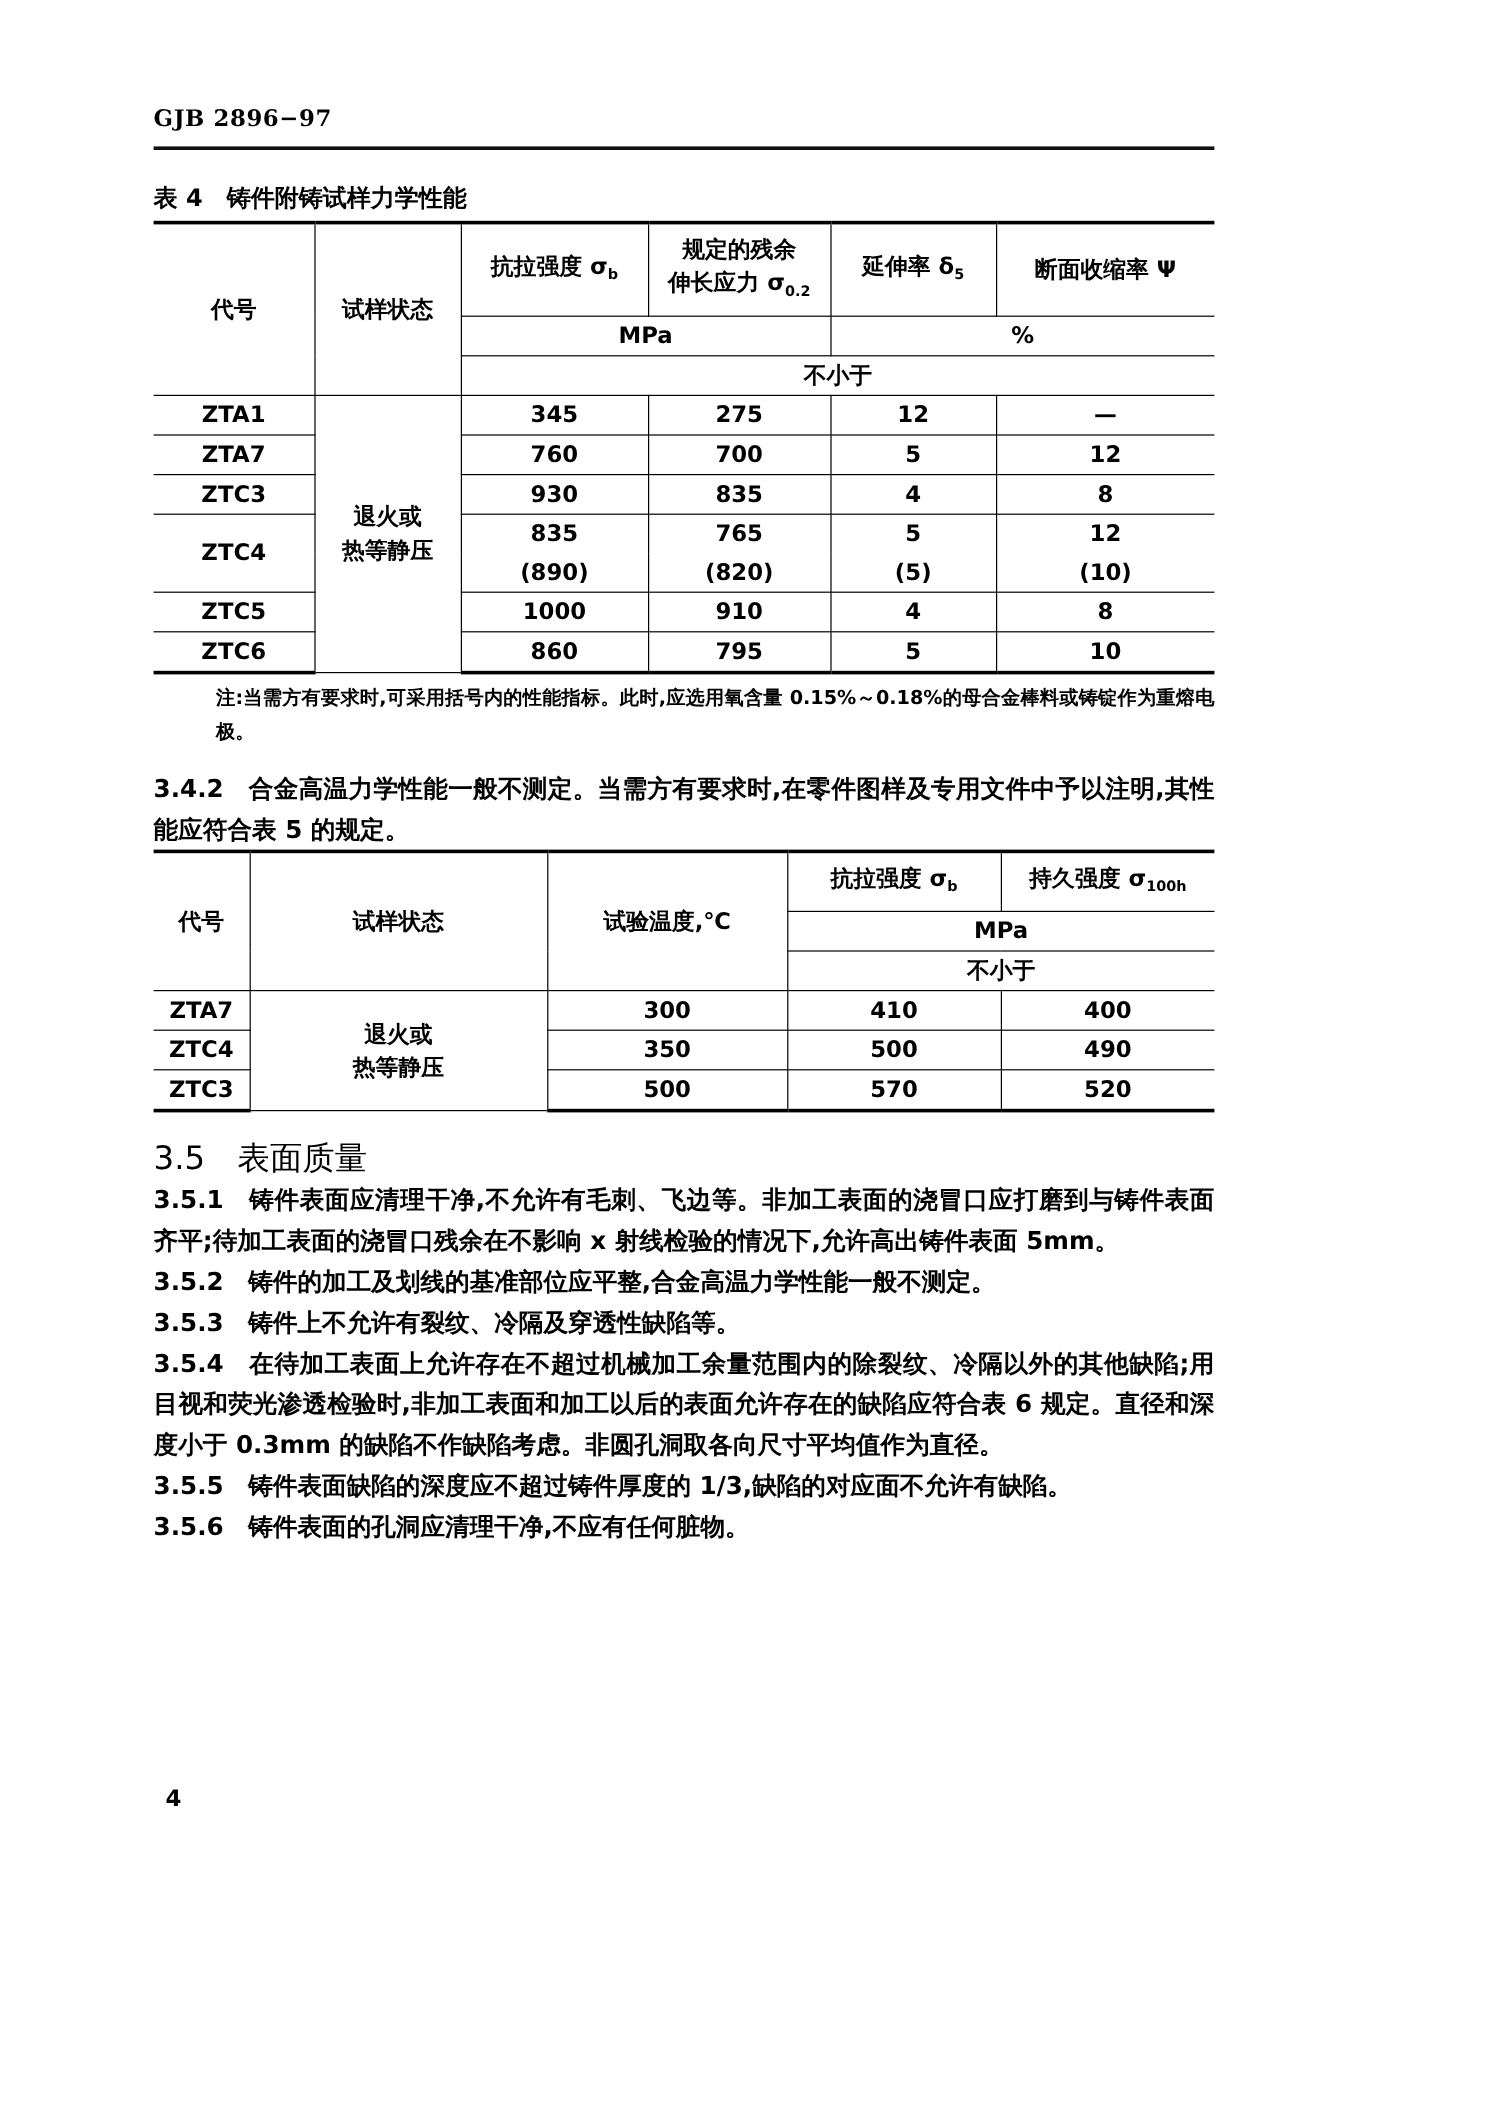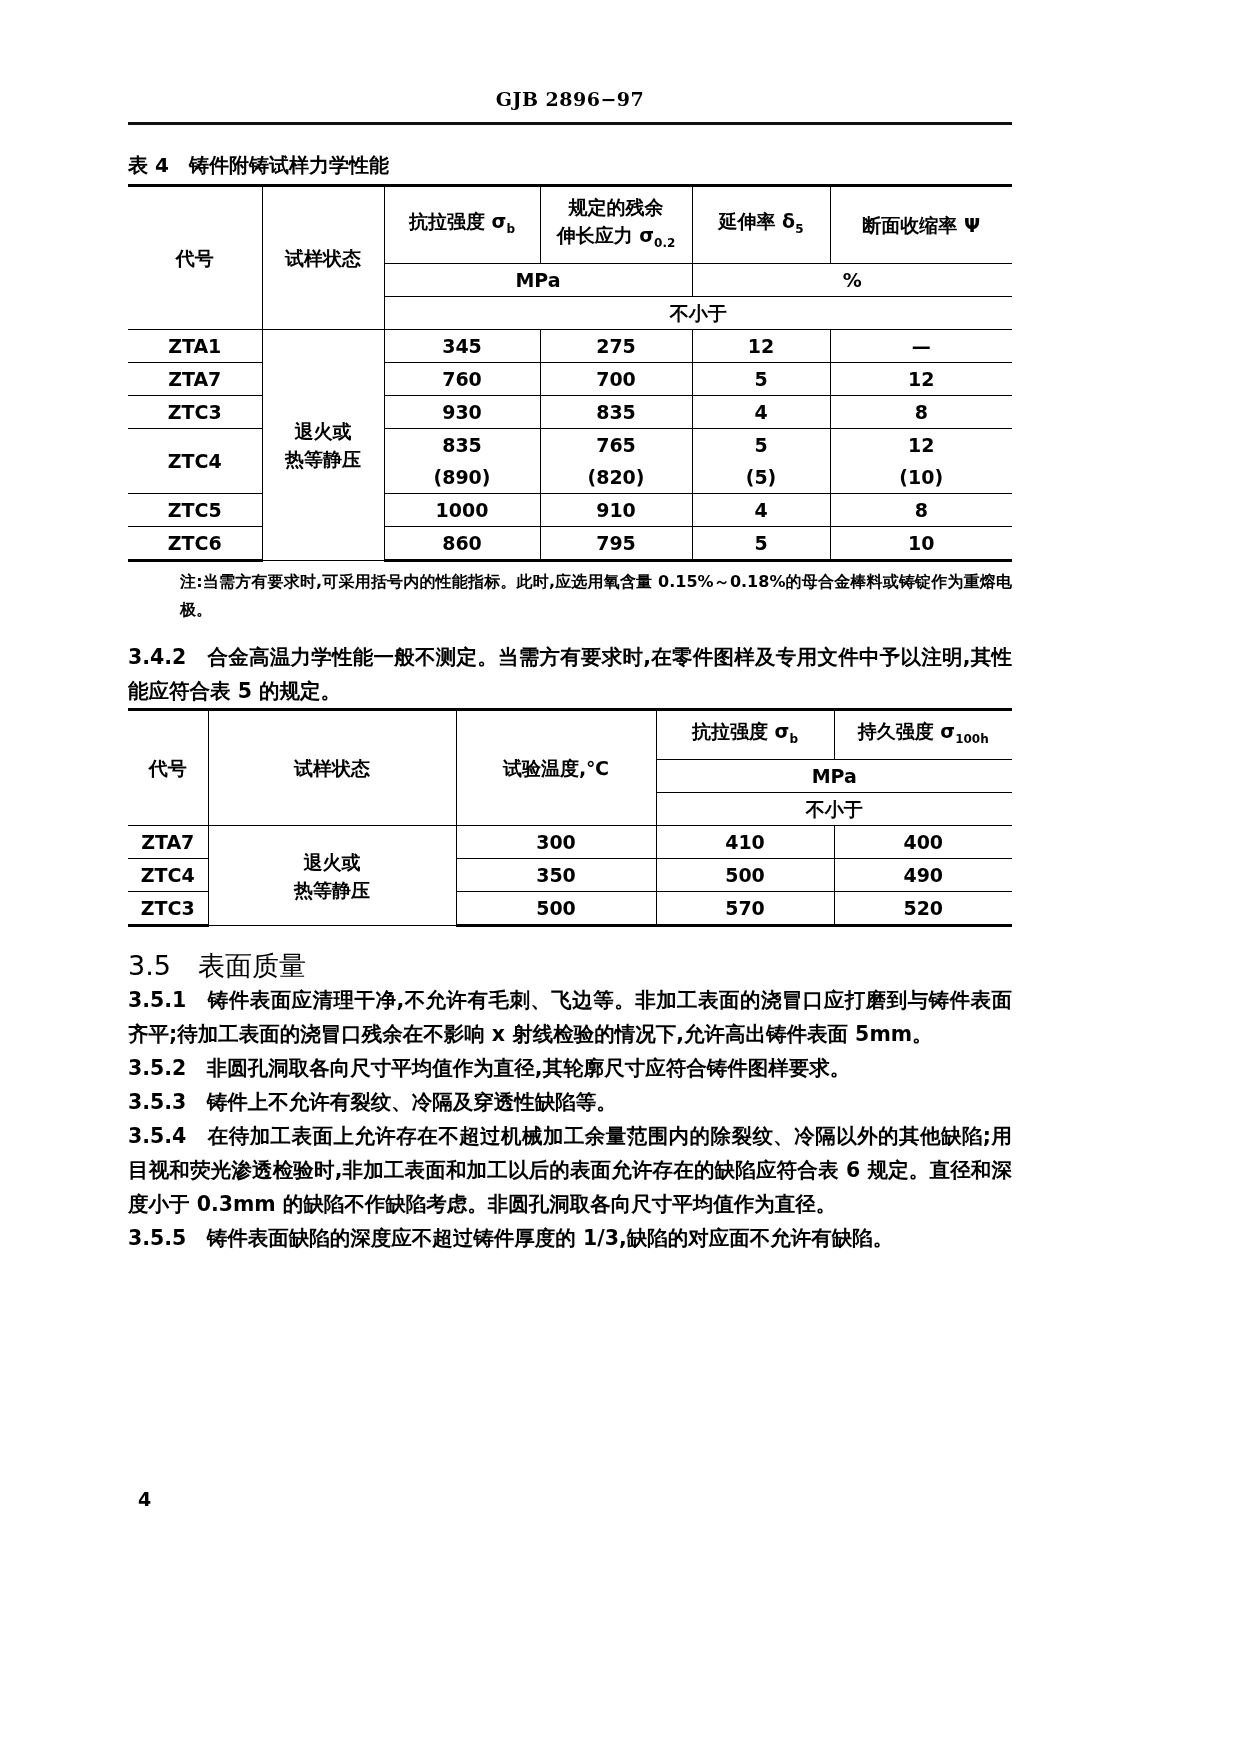--- a/index.html
+++ b/index.html
@@ -22,21 +22,21 @@
     box-sizing: border-box;
     padding: 0;
   }
 
   
   .header {
     position: absolute;
     top: 88px;
     left: 128px;
     width: 884px;
-    text-align: center;
+    text-align: left;
   }
   .header-title {
     font-family: "DejaVu Serif", "Liberation Serif", serif;
     font-weight: bold;
     font-size: 19px;
     letter-spacing: 0.5px;
   }
   .header-rule {
     position: absolute;
     top: 122px;
@@ -291,22 +291,23 @@
           <td class="thick-bottom">570</td>
           <td class="edge-r thick-bottom">520</td>
         </tr>
       </tbody>
     </table>
 
     <div class="gap-md"></div>
 
     <p class="sec-head">3.5　表面质量</p>
     <p class="numbered">3.5.1　铸件表面应清理干净,不允许有毛刺、飞边等。非加工表面的浇冒口应打磨到与铸件表面齐平;待加工表面的浇冒口残余在不影响 x 射线检验的情况下,允许高出铸件表面 5mm。</p>
-    <p class="numbered">3.5.2　非圆孔洞取各向尺寸平均值作为直径,其轮廓尺寸应符合铸件图样要求。</p>
+    <p class="numbered">3.5.2　铸件的加工及划线的基准部位应平整,合金高温力学性能一般不测定。</p>
     <p class="numbered">3.5.3　铸件上不允许有裂纹、冷隔及穿透性缺陷等。</p>
     <p class="numbered">3.5.4　在待加工表面上允许存在不超过机械加工余量范围内的除裂纹、冷隔以外的其他缺陷;用目视和荧光渗透检验时,非加工表面和加工以后的表面允许存在的缺陷应符合表 6 规定。直径和深度小于 0.3mm 的缺陷不作缺陷考虑。非圆孔洞取各向尺寸平均值作为直径。</p>
     <p class="numbered">3.5.5　铸件表面缺陷的深度应不超过铸件厚度的 1/3,缺陷的对应面不允许有缺陷。</p>
+    <p class="numbered">3.5.6　铸件表面的孔洞应清理干净,不应有任何脏物。</p>
 
   </div>
 
   <div class="page-number">4</div>
 
 </div>
 
 </body></html>

